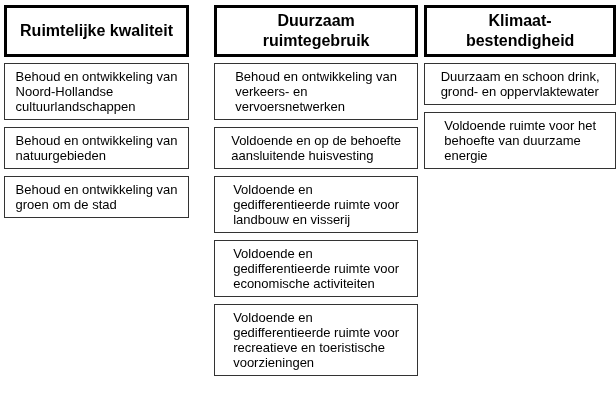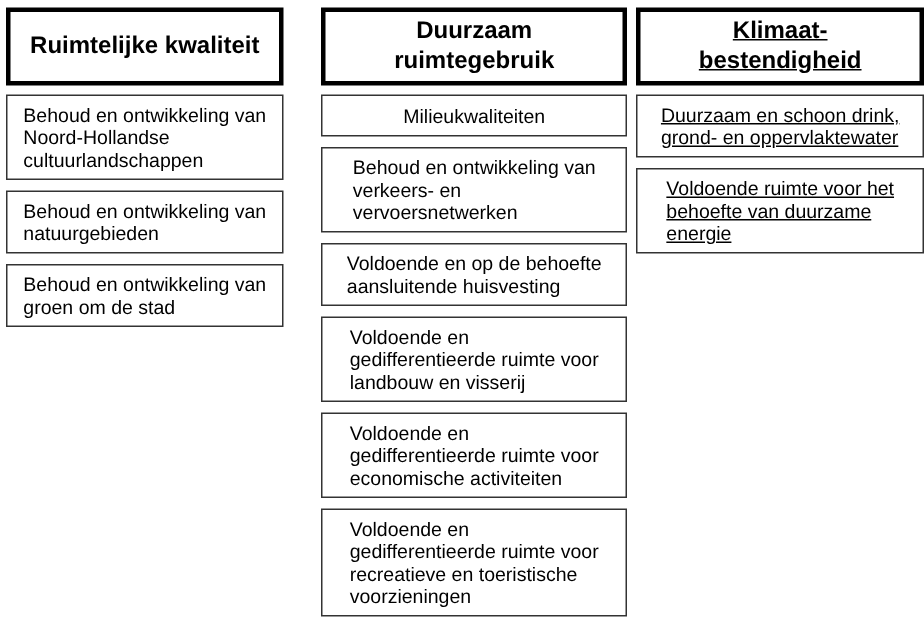--- a/index.html
+++ b/index.html
@@ -13,21 +13,21 @@
   .board {
     position: relative;
     display: flex;
     align-items: flex-start;
     padding: 5px 0 0 4px;
     width: 616px;
   }
   .col { display: flex; flex-direction: column; }
   .col-1 { width: 193px; margin-right: 25px; }
   .col-2 { width: 213px; margin-right: 6px; }
-  .col-3 { width: 200px; text-decoration: underline; }
+  .col-3 { width: 200px; }
   .header {
     height: 52px;
     border: 3px solid #000000;
     background: #ffffff;
     display: flex;
     align-items: center;
     justify-content: center;
     text-align: center;
     font-weight: bold;
     font-size: 16px;
@@ -62,21 +62,20 @@
 cultuurlandschappen</div>
     <div class="box">Behoud en ontwikkeling van
 natuurgebieden</div>
     <div class="box">Behoud en ontwikkeling van
 groen om de stad</div>
   </div>
 
   <div class="col col-2">
     <div class="header">Duurzaam
 ruimtegebruik</div>
-    <div class="box">Milieukwaliteiten</div>
     <div class="box">Behoud en ontwikkeling van
 verkeers- en
 vervoersnetwerken</div>
     <div class="box">Voldoende en op de behoefte
 aansluitende huisvesting</div>
     <div class="box">Voldoende en
 gedifferentieerde ruimte voor
 landbouw en visserij</div>
     <div class="box">Voldoende en
 gedifferentieerde ruimte voor

